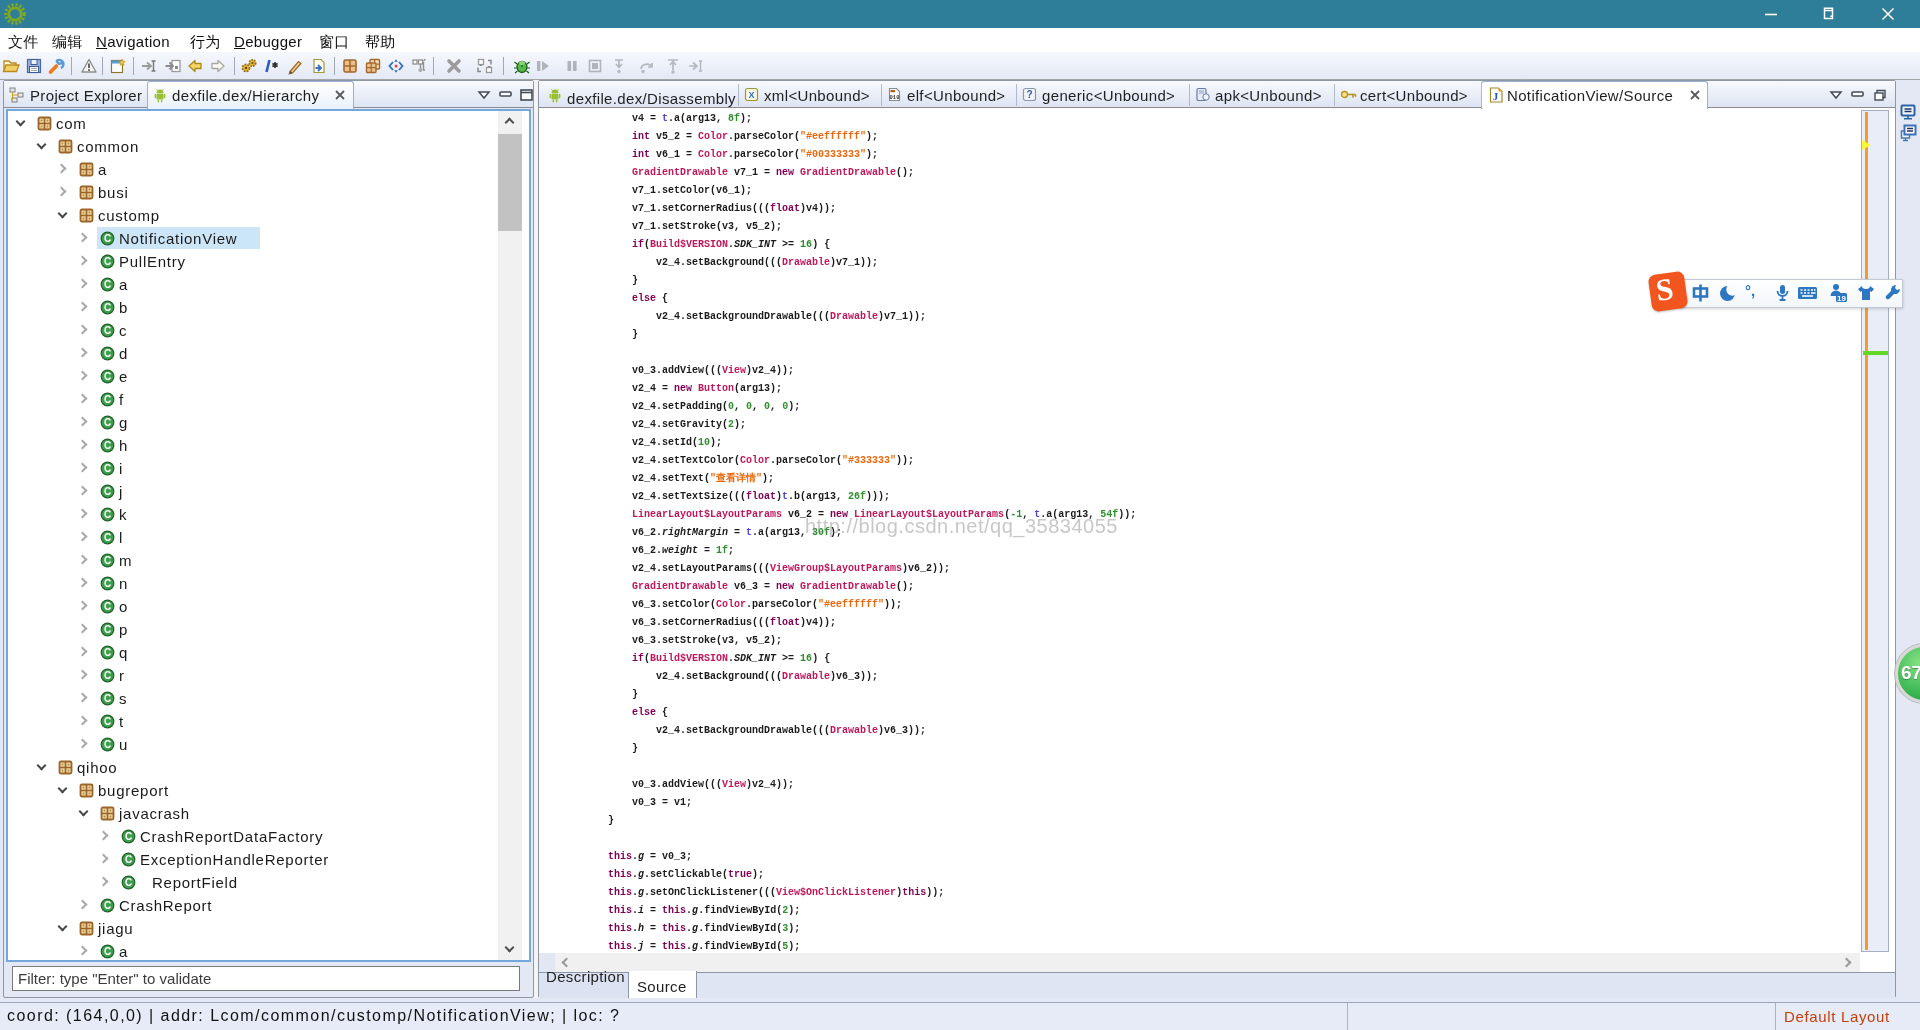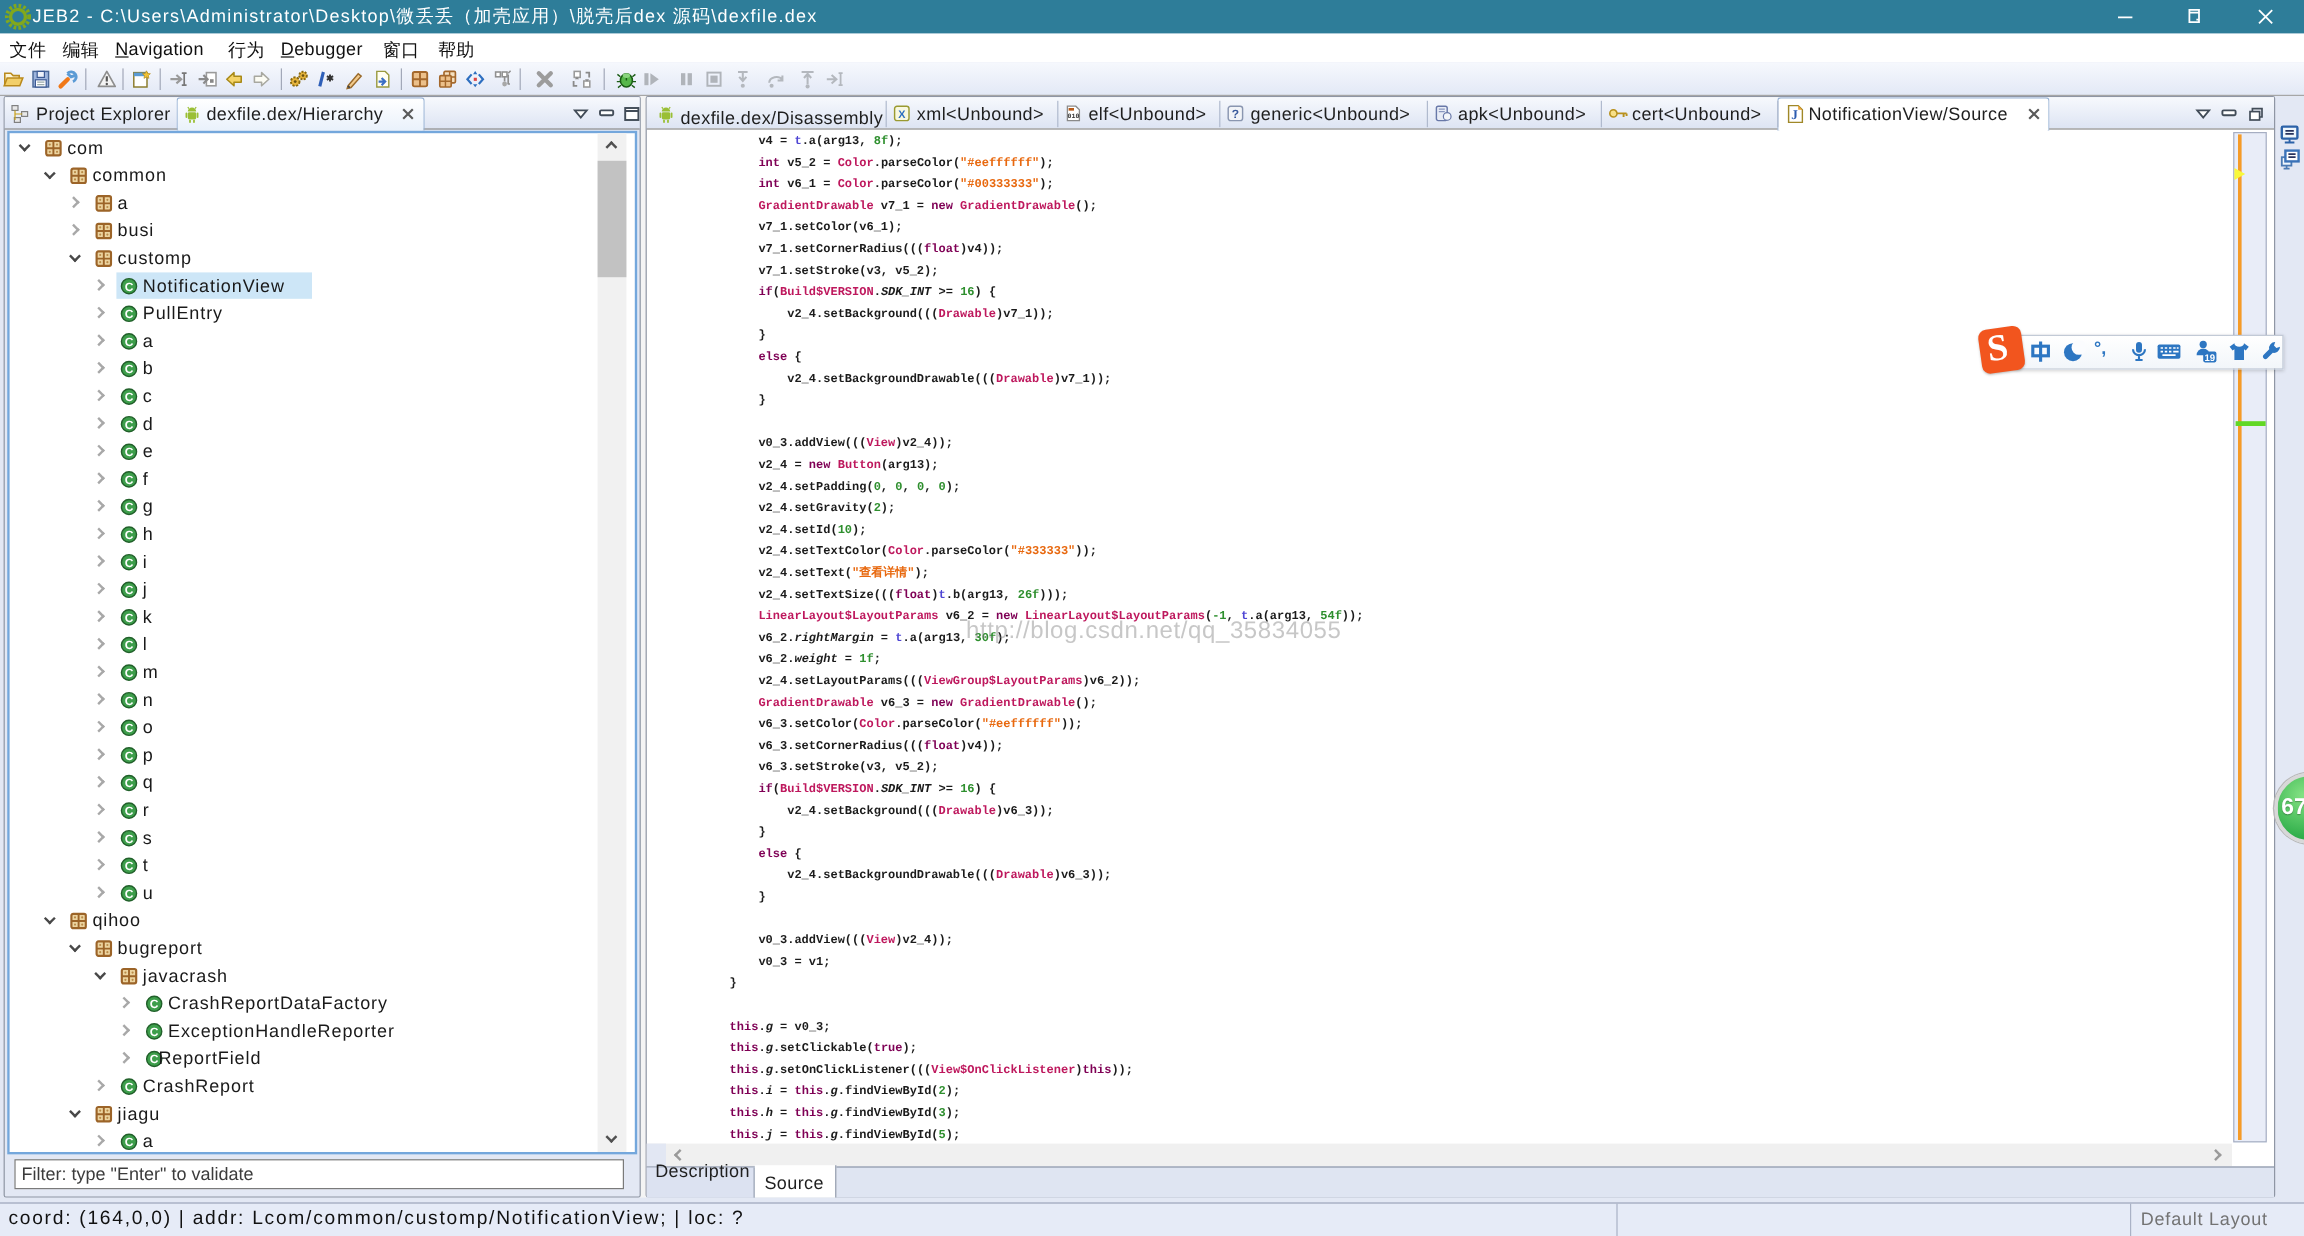--- a/index.html
+++ b/index.html
@@ -18,21 +18,20 @@
 .code .n{color:#2e8f2e}
 .code .f{font-style:italic}
 .mi{position:absolute;top:33px;font-size:15px;color:#111;letter-spacing:.3px}
 </style></head>
 <body>
 <div class="abs" style="left:0;top:0;width:1920px;height:28px;background:#2e7d99">
 <svg class="abs" style="left:3px;top:2px" width="24" height="24" viewBox="0 0 24 24">
 <circle cx="12" cy="12" r="9.3" fill="none" stroke="#82a81c" stroke-width="3.2" stroke-dasharray="2.2 1.8"></circle>
       <circle cx="12" cy="12" r="6.2" fill="none" stroke="#82a81c" stroke-width="2.8"></circle>
 </svg>
-<div class="abs" style="left:27px;top:4px;font-size:15px;color:#fff;letter-spacing:1.05px">JEB2 - C:\Users\Administrator\Desktop\微丢丢（加壳应用）\脱壳后dex 源码\dexfile.dex</div>
 <svg class="abs" style="left:1763px;top:6px" width="16" height="16" viewBox="0 0 16 16">
       <path d="M2 8.5 H14" stroke="#fff" stroke-width="1.6"></path>
     </svg>
 <svg class="abs" style="left:1820px;top:6px" width="16" height="16" viewBox="0 0 16 16">
       <path d="M4.5 4.5 h8 v8 h-8 z M4.5 4.5 v-2.2 h8 v8 h-2.2" stroke="#fff" stroke-width="1.5" fill="none"></path>
     </svg>
 <svg class="abs" style="left:1880px;top:6px" width="16" height="16" viewBox="0 0 16 16">
       <path d="M2.5 2.5 L13.5 13.5 M13.5 2.5 L2.5 13.5" stroke="#fff" stroke-width="1.5"></path>
     </svg>
 </div>
@@ -434,21 +433,21 @@
 <svg class="abs" style="left:121px;top:852px" width="15" height="15" viewBox="0 0 15 15">
     <circle cx="7.5" cy="7.5" r="6.3" fill="#3d9e4b" stroke="#21602a" stroke-width="1.2"></circle>
     <text x="7.5" y="11.2" font-size="10" font-weight="bold" fill="#fff" text-anchor="middle" font-family="Liberation Sans">C</text>
   </svg>
 <div class="trow" style="left:140px;top:848px">ExceptionHandleReporter</div>
 <div class="chev-r" style="left:100px;top:878px"></div>
 <svg class="abs" style="left:121px;top:875px" width="15" height="15" viewBox="0 0 15 15">
     <circle cx="7.5" cy="7.5" r="6.3" fill="#3d9e4b" stroke="#21602a" stroke-width="1.2"></circle>
     <text x="7.5" y="11.2" font-size="10" font-weight="bold" fill="#fff" text-anchor="middle" font-family="Liberation Sans">C</text>
   </svg>
-<div class="trow" style="left:132px;top:871px">ReportField</div>
+<div class="trow" style="left:152px;top:871px">ReportField</div>
 <div class="chev-r" style="left:79px;top:901px"></div>
 <svg class="abs" style="left:100px;top:898px" width="15" height="15" viewBox="0 0 15 15">
     <circle cx="7.5" cy="7.5" r="6.3" fill="#3d9e4b" stroke="#21602a" stroke-width="1.2"></circle>
     <text x="7.5" y="11.2" font-size="10" font-weight="bold" fill="#fff" text-anchor="middle" font-family="Liberation Sans">C</text>
   </svg>
 <div class="trow" style="left:119px;top:894px">CrashReport</div>
 <div class="chev-d" style="left:59px;top:923px"></div>
 <svg class="abs" style="left:79px;top:921px" width="15" height="15" viewBox="0 0 15 15">
     <rect x="1.5" y="1.5" width="12" height="12" rx="1.5" fill="#ecd4a0" stroke="#9c6428" stroke-width="1.8"></rect>
     <path d="M7.5 1.5 v12 M1.5 7.5 h12" stroke="#9c6428" stroke-width="1.6"></path>
@@ -601,21 +600,21 @@
 <svg class="abs" style="left:1899px;top:124px" width="18" height="18" viewBox="0 0 18 18">
     <rect x="2.5" y="7" width="8" height="7" fill="#eef6fc" stroke="#4a7ab4" stroke-width="1.5"></rect>
     <path d="M6.5 14 v2 M4 16.5 h5" stroke="#4a7ab4" stroke-width="1.4"></path>
     <rect x="5.5" y="1.5" width="11" height="9" fill="#fff" stroke="#3a72b8" stroke-width="2"></rect>
     <path d="M8 4.5 h6 M8 7 h6" stroke="#27335e" stroke-width="1.5"></path>
   </svg>
 <div class="abs" style="left:0;top:1002px;width:1920px;height:28px;background:#e6ebf7;border-top:1px solid #9aa3b8"></div>
 <div class="abs" style="left:7px;top:1007px;font-size:16px;color:#111;letter-spacing:1.45px">coord: (164,0,0) | addr: Lcom/common/customp/NotificationView; | loc: ?</div>
 <div class="abs" style="left:1347px;top:1003px;width:1px;height:27px;background:#aab2c6"></div>
 <div class="abs" style="left:1775px;top:1003px;width:1px;height:27px;background:#aab2c6"></div>
-<div class="abs" style="left:1784px;top:1008px;font-size:15px;color:#737373;letter-spacing:.65px">Default Layout</div>
+<div class="abs" style="left:1784px;top:1008px;font-size:15px;color:#c2410c;letter-spacing:.65px">Default Layout</div>
 <div class="abs" style="left:1680px;top:279px;width:223px;height:29px;background:linear-gradient(#ffffff,#f2f6fa);border:1px solid #c2cad6;box-shadow:0 1px 3px rgba(0,0,0,.18)"></div>
 <div class="abs" style="left:1650px;top:273px;width:36px;height:37px;background:#f2551e;border-radius:7px;transform:rotate(-8deg);box-shadow:0 1px 2px rgba(0,0,0,.25)"></div>
 <div class="abs" style="left:1656px;top:272px;font-family:'Liberation Serif',serif;font-size:31px;font-weight:bold;color:#fff;transform:rotate(-8deg)">S</div>
 <svg class="abs" style="left:1691px;top:283px" width="19" height="20" viewBox="0 0 19 20">
     <rect x="3" y="5.5" width="13" height="8" fill="none" stroke="#2d76c2" stroke-width="2.6"></rect>
     <path d="M9.5 1.5 V18.5" stroke="#2d76c2" stroke-width="2.6"></path>
   </svg>
 <svg class="abs" style="left:1718px;top:283px" width="20" height="20" viewBox="0 0 20 20">
     <circle cx="9.5" cy="10.5" r="7.5" fill="#2d76c2"></circle>
     <circle cx="14.5" cy="6.5" r="6.2" fill="#fbfcfe"></circle>

